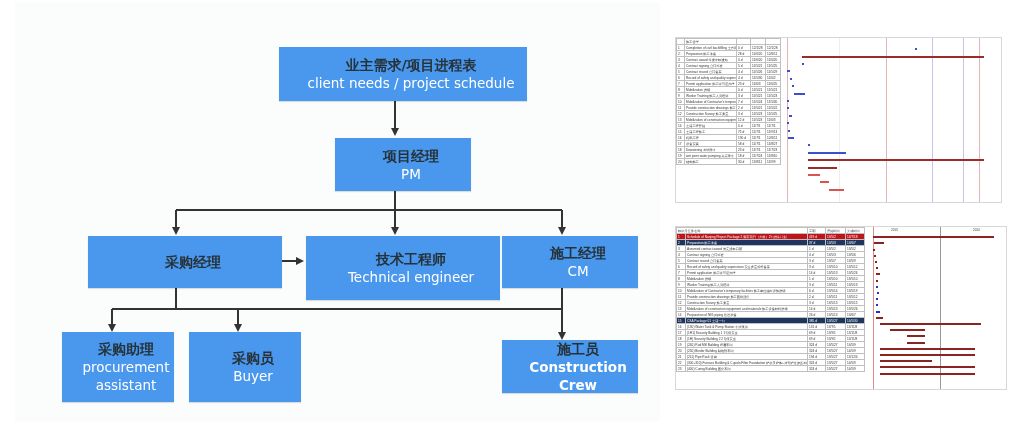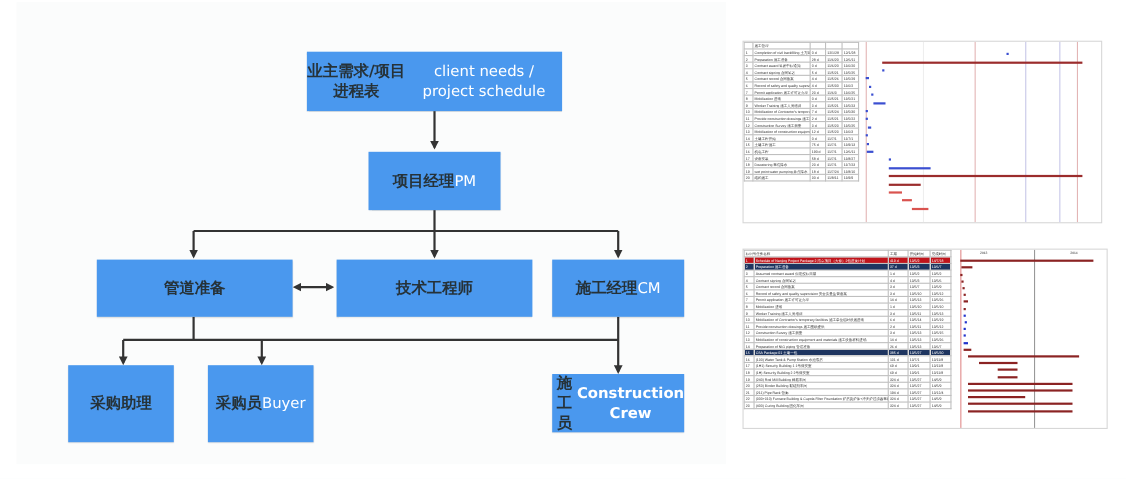--- a/index.html
+++ b/index.html
@@ -7,22 +7,22 @@
     width: 1024px; height: 435px; position: relative; overflow: hidden;
     background: #ffffff;
     font-family: "DejaVu Sans", sans-serif;
   }
   .left-panel {
     position: absolute; left: 15px; top: 2px; width: 645px; height: 420px;
     background: #fbfcfc;
   }
   .node {
     position: absolute; background: #4a98ee; color: #ffffff;
-    display: flex; flex-direction: row; align-items: center; justify-content: center;
-    text-align: center; box-shadow: 0 1px 1px rgba(0,0,0,0.12);
+    display: flex; flex-direction: column; align-items: center; justify-content: center;
+    text-align: center; box-shadow: 0 1px 1px rgba(0,0,0,0.12); padding-left: 16px;
   }
   .node .zh { color: #263238; font-weight: bold; font-size: 14px; line-height: 18px; }
   .node .en { color: #ffffff; font-size: 13.5px; line-height: 18px; font-family: "DejaVu Sans", sans-serif; }
   svg.connectors { position: absolute; left: 0; top: 0; width: 1024px; height: 435px; pointer-events: none; }
   .gantt {
     position: absolute; background: #ffffff; border: 1px solid #d7d7d7; overflow: hidden;
     font-family: "Liberation Sans", sans-serif;
   }
   .gantt table { border-collapse: collapse; font-size: 3.2px; color: #333; table-layout: fixed; }
   .gantt td { border: 0.5px solid #bfbfbf; padding: 0 1px; height: 5px; white-space: nowrap; overflow: hidden; }
@@ -65,31 +65,33 @@
 
 <div class="node" style="left:279px;top:47px;width:232px;height:54px;">
   <div class="zh">业主需求/项目进程表</div>
   <div class="en">client needs / project schedule</div>
 </div>
 <div class="node" style="left:335px;top:138px;width:120px;height:53px;">
   <div class="zh">项目经理</div>
   <div class="en">PM</div>
 </div>
 <div class="node" style="left:88px;top:236px;width:178px;height:52px;">
-  <div class="zh">管道准备</div>
-</div>
-<div class="node" style="left:306px;top:236px;width:178px;height:52px;">
+  <div class="zh">采购经理</div>
+</div>
+<div class="node" style="left:306px;top:236px;width:178px;height:64px;">
   <div class="zh">技术工程师</div>
+  <div class="en">Technical engineer</div>
 </div>
 <div class="node" style="left:502px;top:236px;width:120px;height:52px;">
   <div class="zh">施工经理</div>
   <div class="en">CM</div>
 </div>
 <div class="node" style="left:62px;top:332px;width:96px;height:70px;">
   <div class="zh">采购助理</div>
+  <div class="en" style="width:90px;">procurement assistant</div>
 </div>
 <div class="node" style="left:189px;top:332px;width:96px;height:70px;">
   <div class="zh">采购员</div>
   <div class="en">Buyer</div>
 </div>
 <div class="node" style="left:502px;top:340px;width:120px;height:53px;">
   <div class="zh">施工员</div>
   <div class="en" style="width:100px;font-weight:bold;">Construction Crew</div>
 </div>
 

